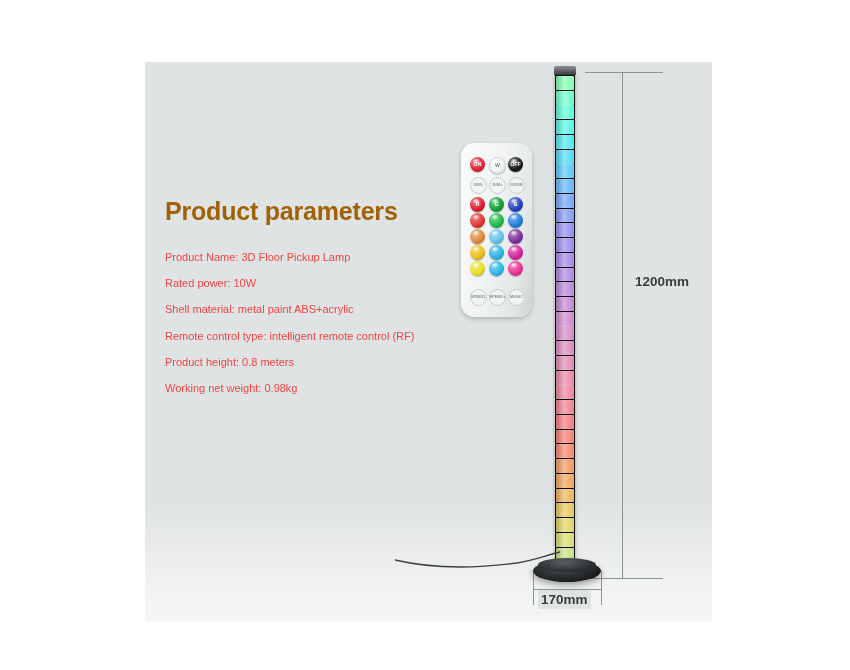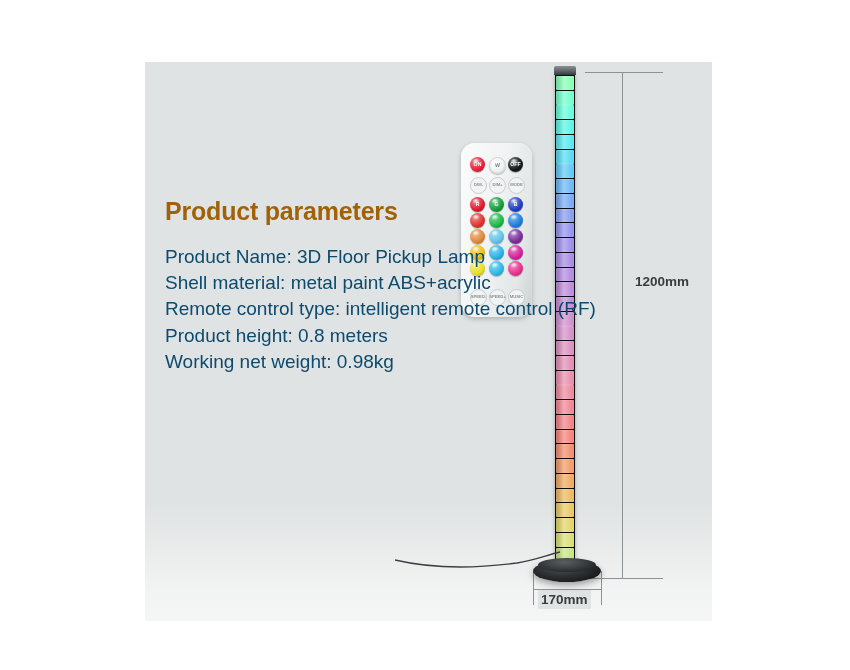--- a/index.html
+++ b/index.html
@@ -30,21 +30,21 @@
   #title{
     position:absolute;left:165px;top:197px;
     font-size:25px;font-weight:bold;color:#a16207;
     letter-spacing:-.2px;white-space:nowrap;
   }
   #spec-list{
     position:absolute;left:165px;top:244px;
     width:310px;
   }
   .spec-line{
-    font-size:19px;color:#0c4a6e;
+    font-size:11px;color:#ef4444;
     line-height:26.2px;white-space:nowrap;
   }
 
   
   #remote{
     position:absolute;left:461px;top:143px;
     width:71px;height:174px;
     background:linear-gradient(100deg,#fbfcfc 0%,#f1f3f4 45%,#e3e7e8 78%,#ccd2d3 100%);
     border-radius:14px;
     box-shadow:0 2px 5px rgba(0,0,0,.22), inset 0 0 1px rgba(255,255,255,.9);
@@ -206,19 +206,20 @@
         <div class="rbtn glossy" style="left: 47px; top: 118px; background: radial-gradient(circle at 34% 28%, rgb(242, 142, 193) 0%, rgb(232, 49, 143) 58%, rgb(151, 32, 93) 100%); color: rgb(255, 255, 255);"></div>
         <div class="rbtn outline" style="left: 9px; top: 146px;">SPEED-</div>
         <div class="rbtn outline" style="left: 28px; top: 146px;">SPEED+</div>
         <div class="rbtn outline" style="left: 47px; top: 146px;">MUSIC</div>
       </div>
   </div>
 
   <div id="title">Product parameters</div>
   <div id="spec-list">
       <div class="spec-line">Product Name: 3D Floor Pickup Lamp</div>
+      <div class="spec-line">Rated power: 10W</div>
       <div class="spec-line">Shell material: metal paint ABS+acrylic</div>
       <div class="spec-line">Remote control type: intelligent remote control (RF)</div>
       <div class="spec-line">Product height: 0.8 meters</div>
       <div class="spec-line">Working net weight: 0.98kg</div>
     </div>
 
 </div>
 
 </body></html>

